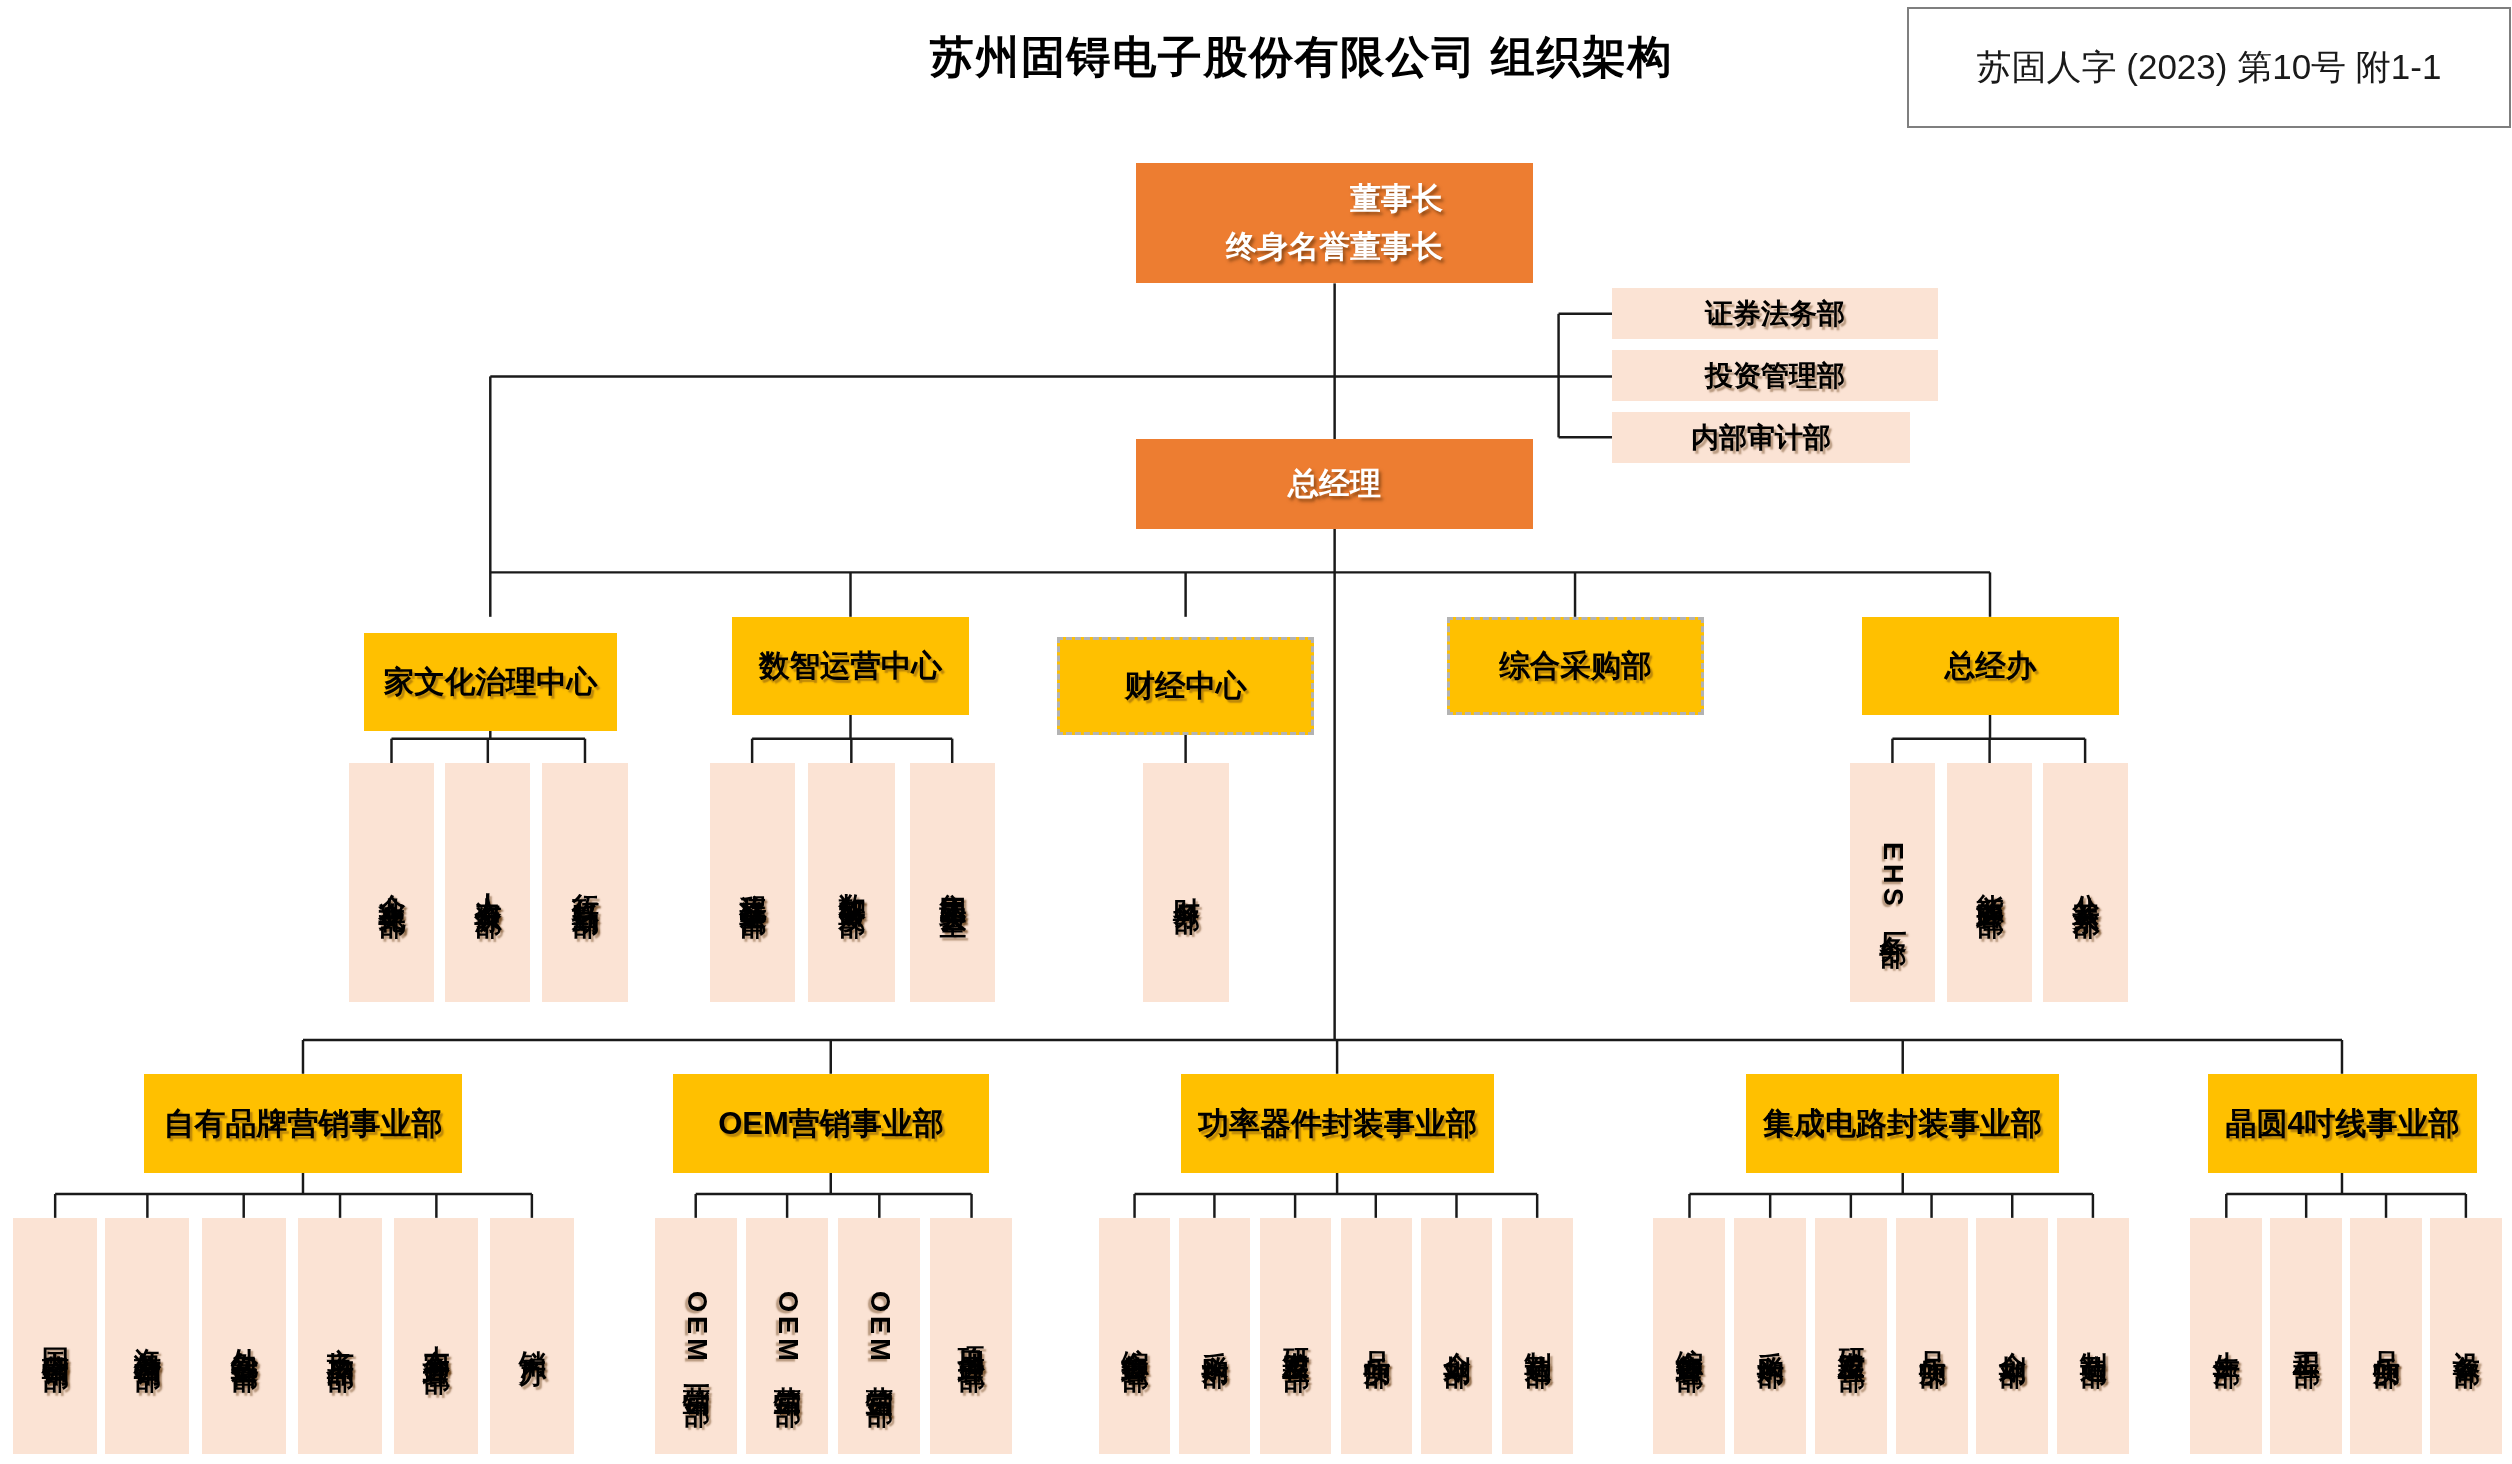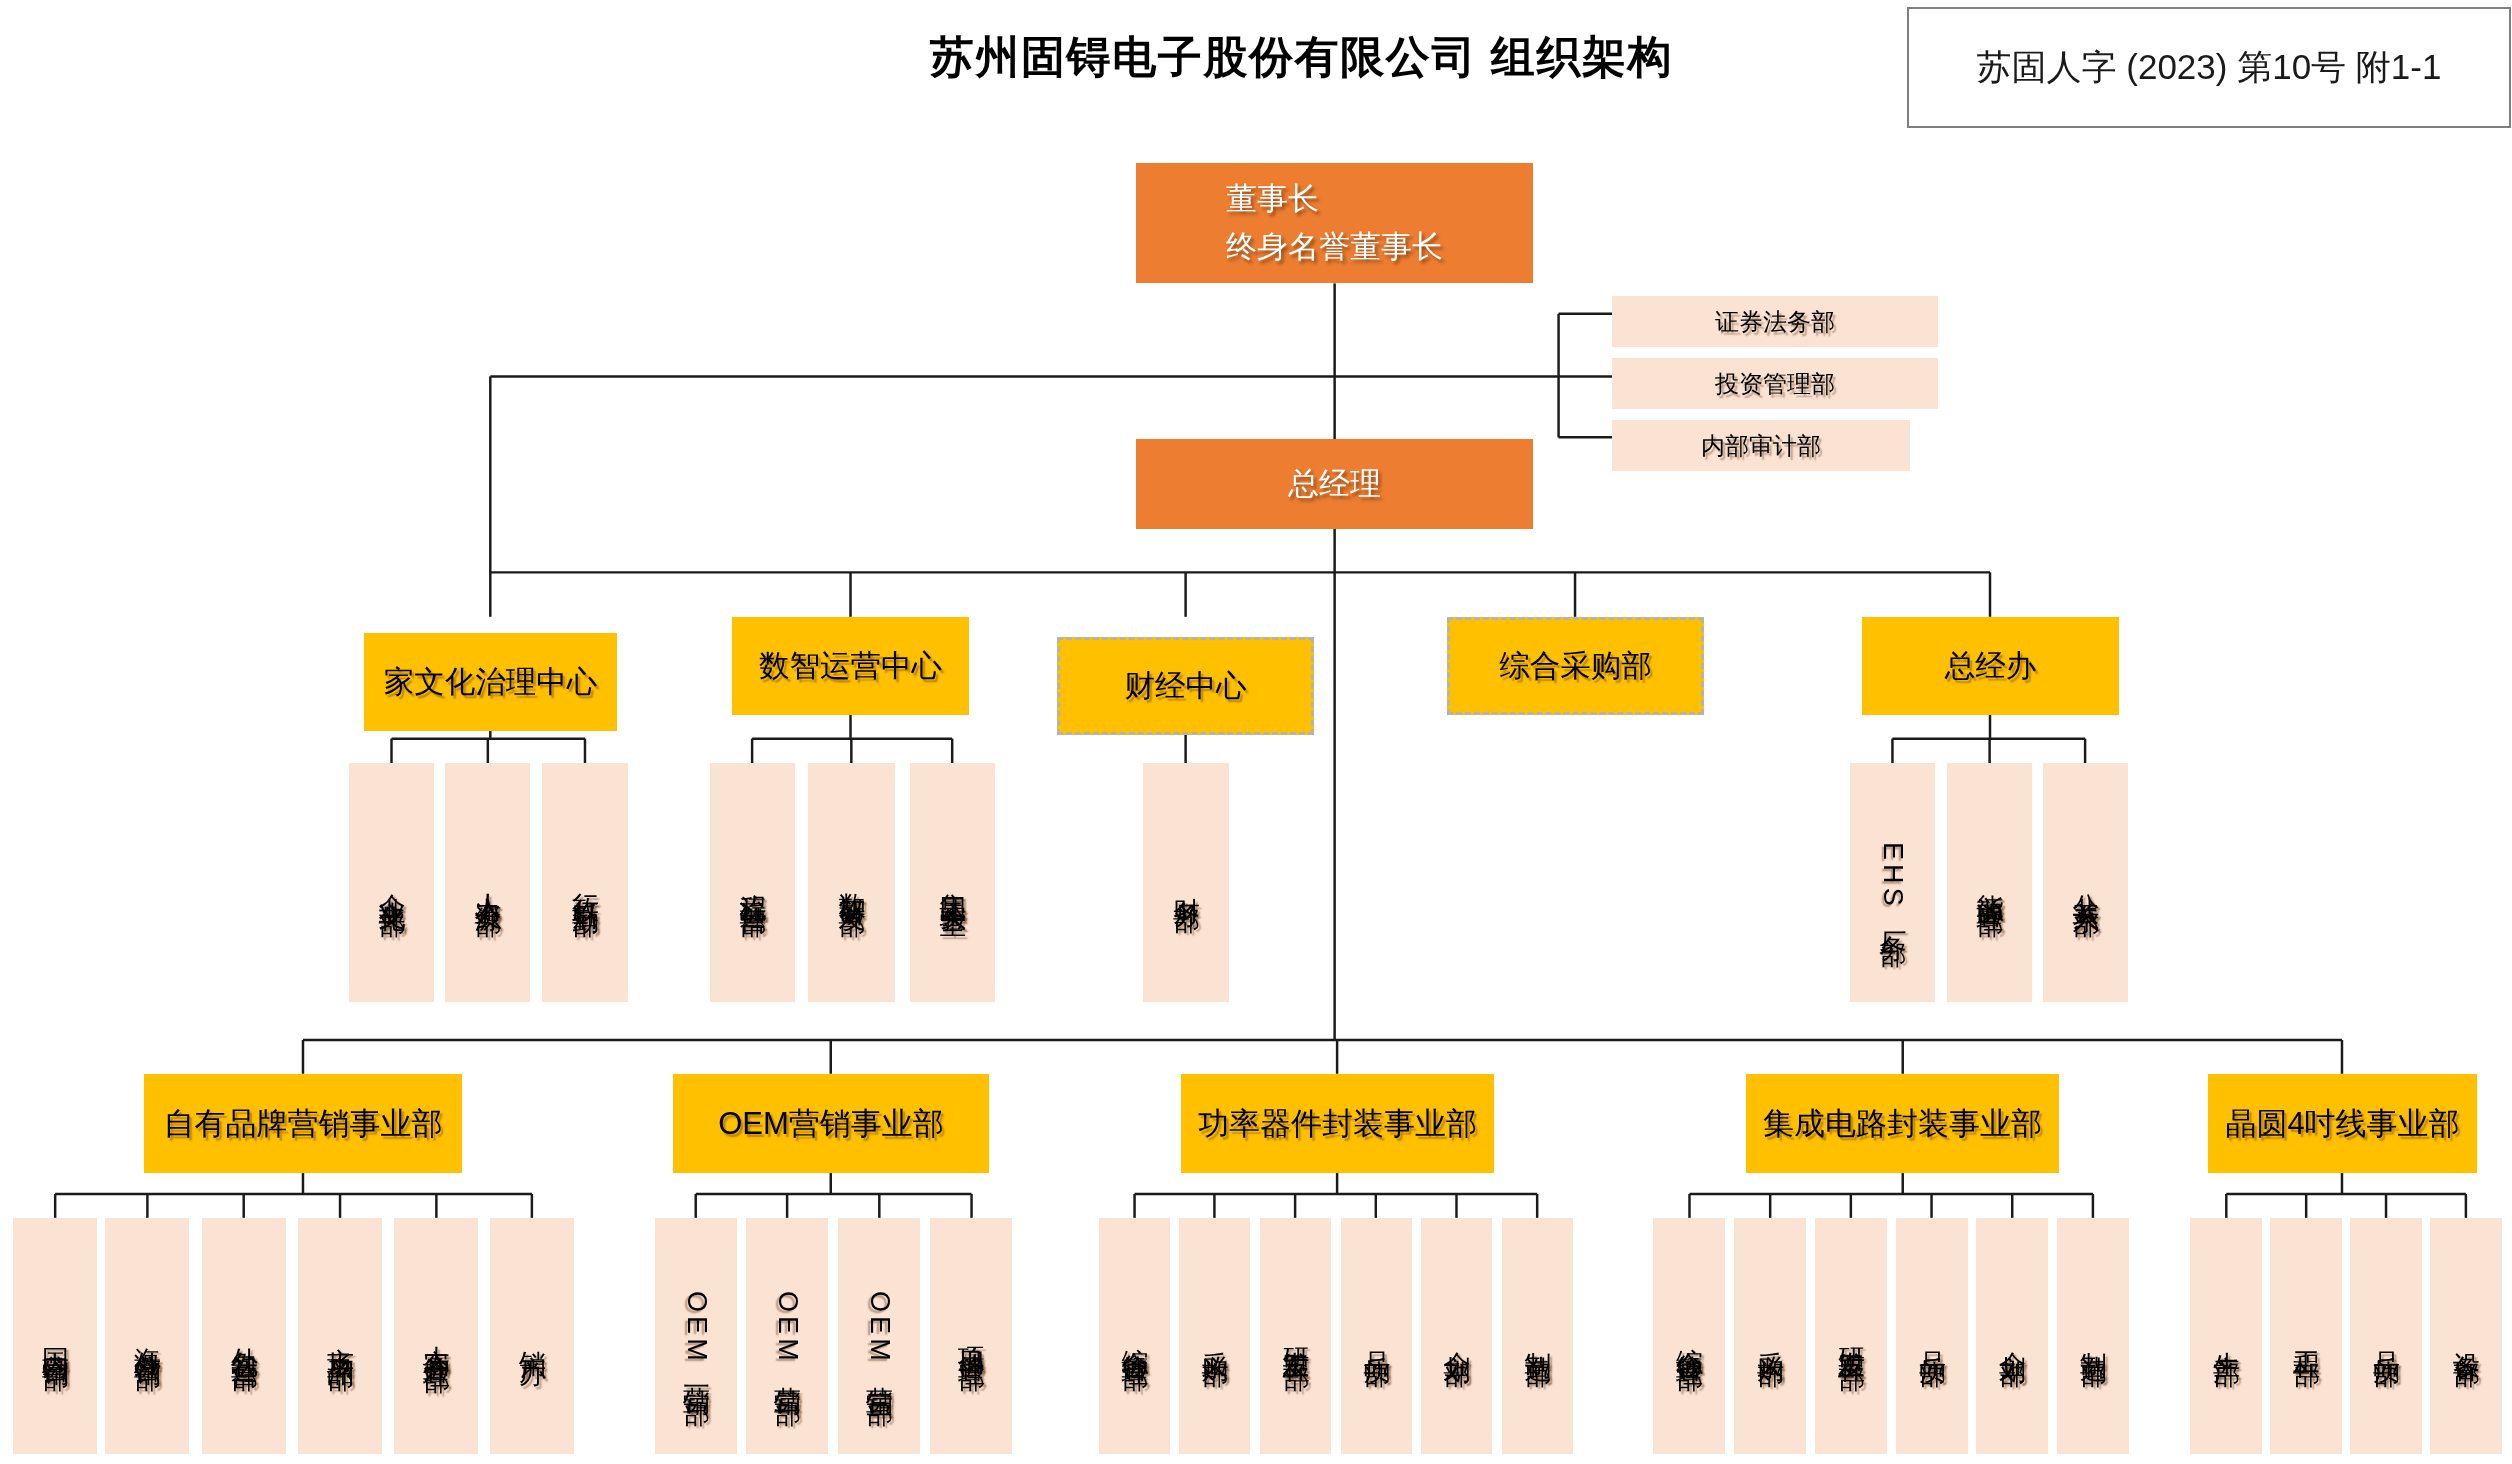--- a/index.html
+++ b/index.html
@@ -8,41 +8,41 @@
     width:2512px;height:1465px;
     background:#ffffff;
     font-family:"Liberation Sans","DejaVu Sans",sans-serif;
     overflow:hidden;
   }
   #wires{position:absolute;left:0;top:0;z-index:0;}
   .node{
     position:absolute;
     display:flex;align-items:center;justify-content:center;
     box-sizing:border-box;
-    text-align:left;
+    text-align:right;
     z-index:1;
-    font-weight:normal;
+    font-weight:bold;
   }
   .orange{
     background:#ED7D31;color:#ffffff;
     font-size:31px;line-height:1.55;white-space:pre-line;
     text-shadow:2.5px 2.5px 3.3px rgba(70,35,0,.55);
   }
   .gold{
     background:#FFC000;color:#000000;
     text-shadow:2.5px 2.5px 1.6px rgba(100,60,20,.45);
   }
   .gold.lv2{font-size:30.5px;}
   .gold.lv3{font-size:31px;}
   .gold.dashed{border:3.3px dashed #b3b3b3;}
   .pink{
     background:#FBE3D4;color:#000000;
     text-shadow:2.5px 2.5px 1.6px rgba(100,60,20,.45);
   }
-  .pink.staff{font-size:24px;margin-top:8px;}
+  .pink.staff{font-size:28px;}
   .vlabel{
     writing-mode:vertical-rl;
     font-size:27px;
     letter-spacing:4.1px;
     line-height:1;
   }
   #title{
     position:absolute;top:28px;left:0;width:100%;
     text-align:center;text-indent:91px;
     font-size:44px;font-weight:bold;color:#000;

